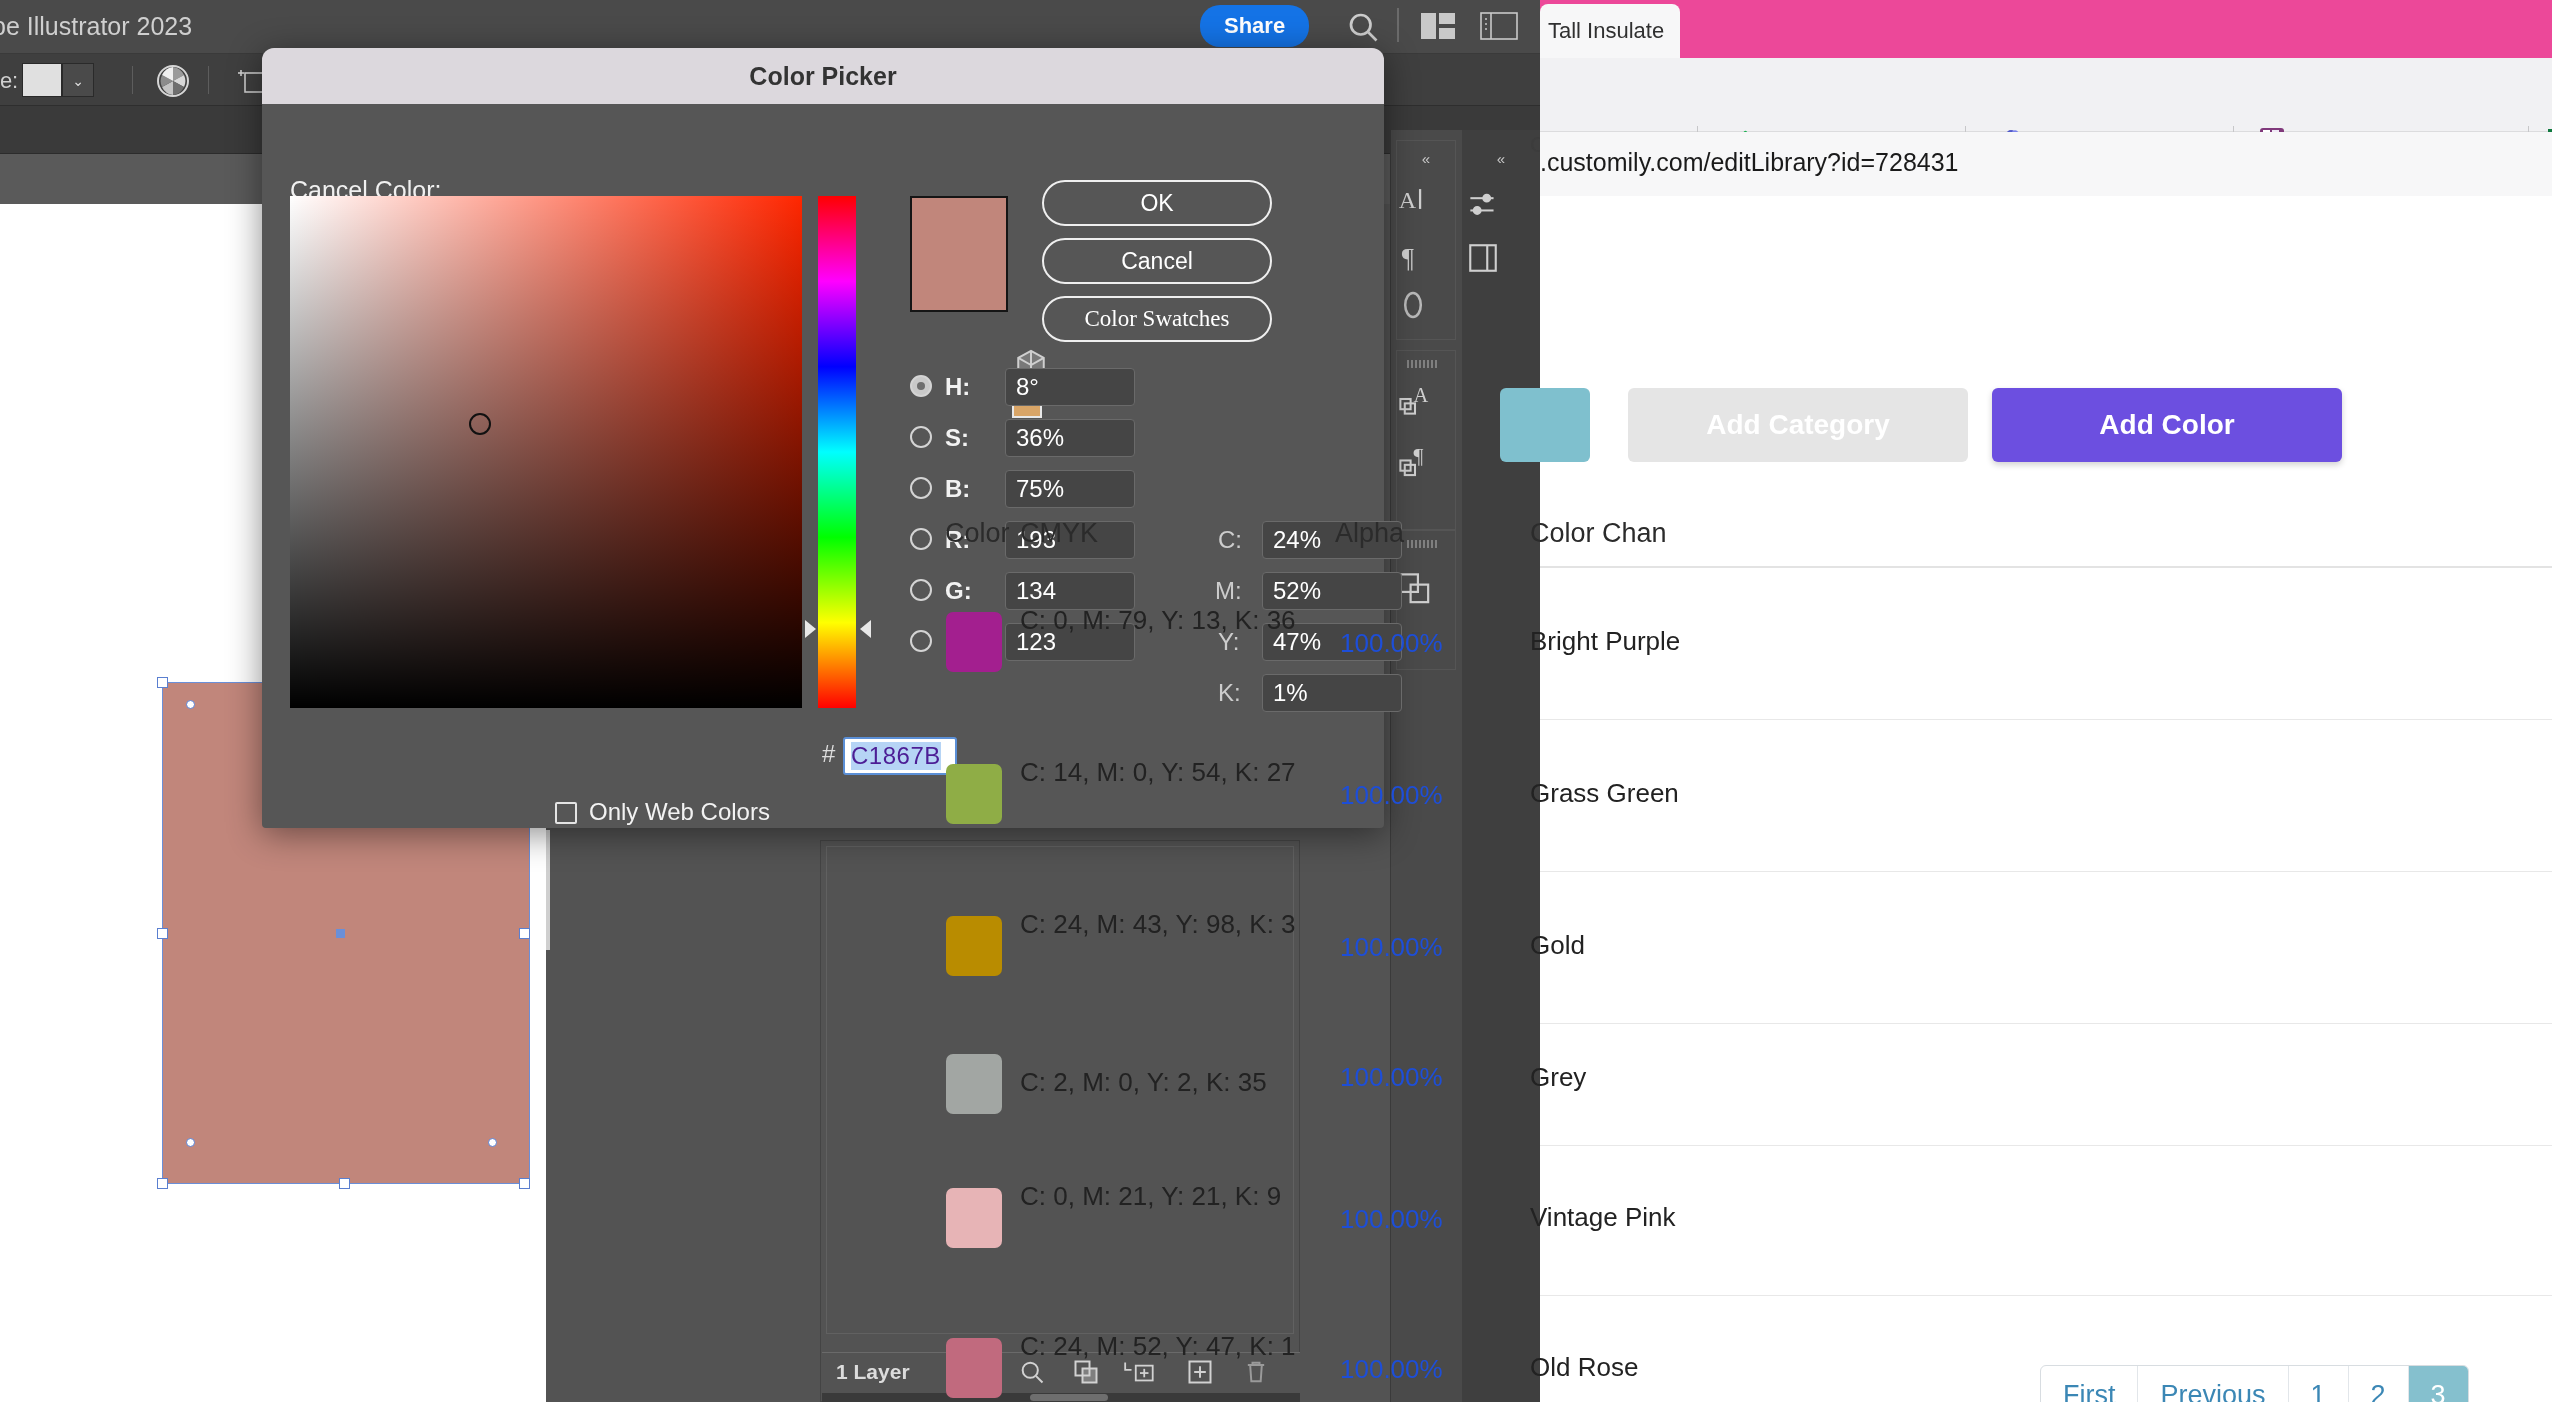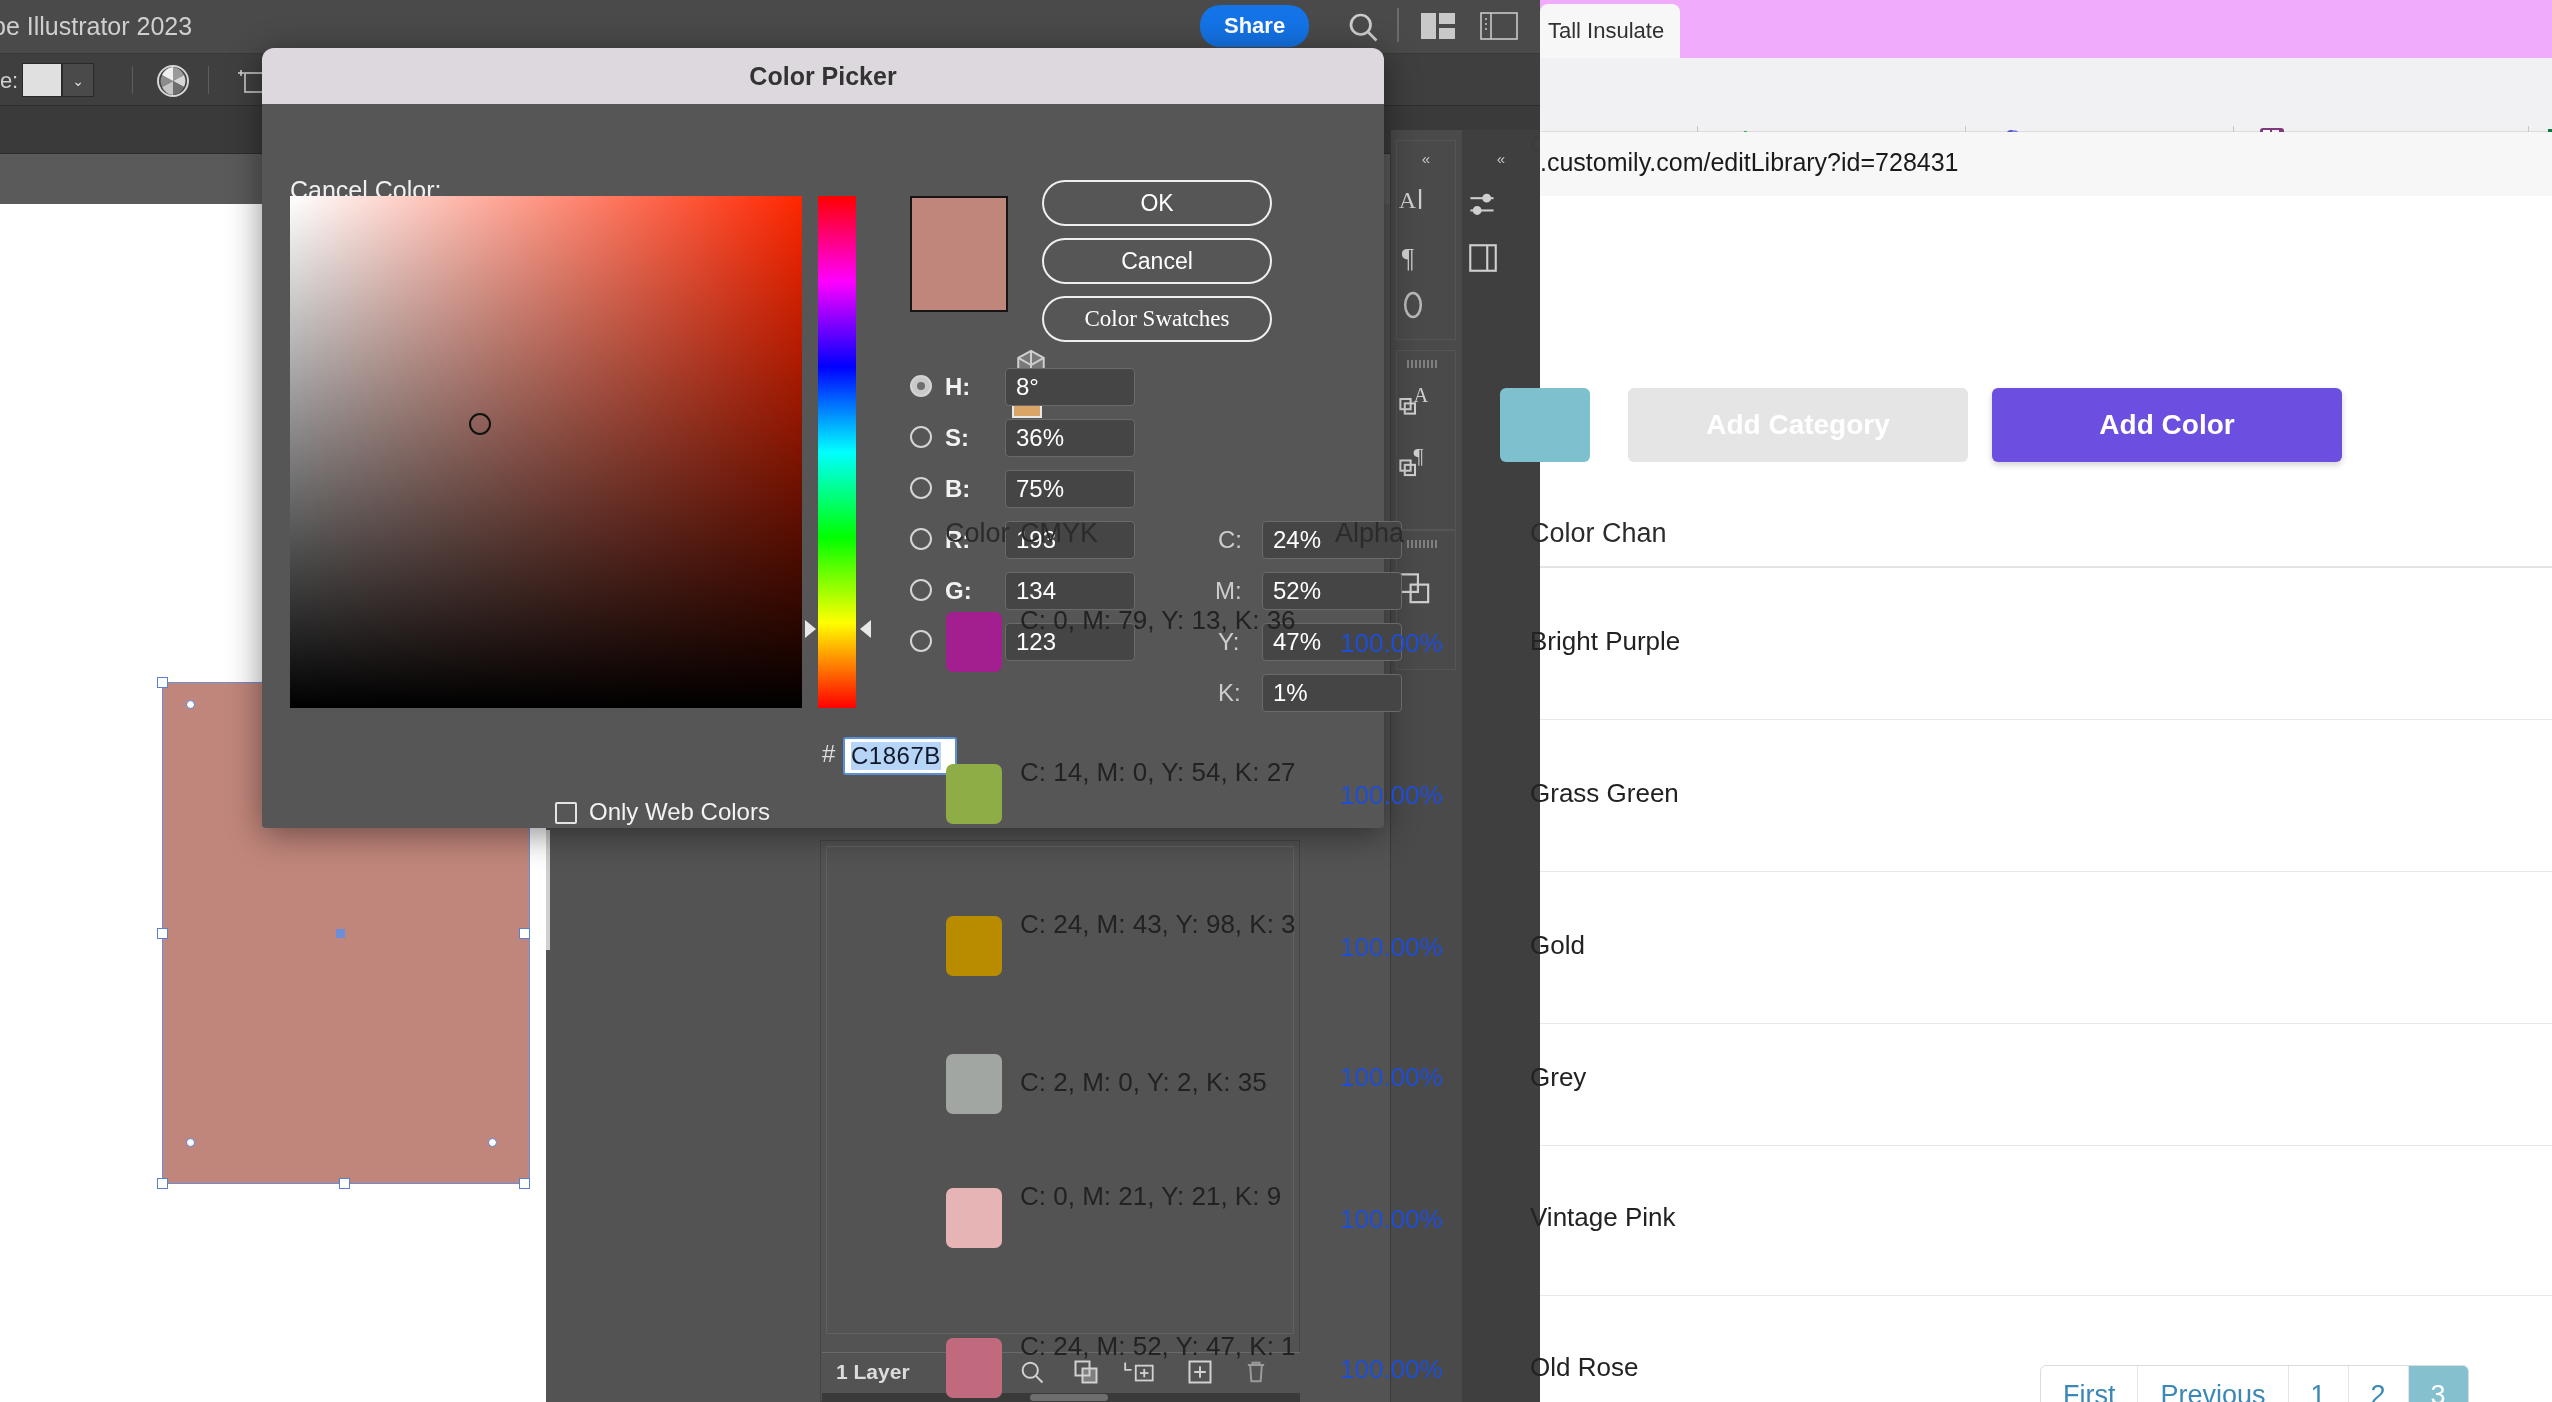--- a/index.html
+++ b/index.html
@@ -193,37 +193,37 @@
     border: 1px solid #6a6a6a; border-radius: 4px;
     color: #ffffff; font-size: 24px;
     display: flex; align-items: center; padding-left: 10px;
   }
   .hex-in {
     position: absolute; left: 581px; top: 689px; width: 114px; height: 38px;
     background: #ffffff; border: 2px solid #5b8fd6; border-radius: 3px;
     display: flex; align-items: center; padding-left: 6px;
   }
   .hex-val {
-    background: #b6d4f5; color: #0f172a; font-size: 24px; letter-spacing: .5px;
+    background: #b6d4f5; color: #4c1d95; font-size: 24px; letter-spacing: .5px;
   }
   .hash { position: absolute; left: 560px; top: 692px; font-size: 24px; color: #dddddd; }
   .webchk {
     position: absolute; left: 293px; top: 754px; width: 22px; height: 22px;
     border: 2px solid #e4e4e4; background: transparent; border-radius: 2px;
   }
   .webchk-lab { position: absolute; left: 327px; top: 750px; font-size: 24px; color: #f2f2f2; }
 
   
   .br-root {
     position: absolute; left: 1540px; top: 0; width: 1012px; height: 1402px;
     background: #ffffff;
   }
   .br-tabstrip {
     position: absolute; left: 0; top: 0; width: 1012px; height: 58px;
-    background: #f0abfc;
+    background: #ec4899;
   }
   .br-tab-active {
     position: absolute; left: 0; top: 4px; width: 140px; height: 54px;
     background: #f7f7f8; border-radius: 8px 8px 0 0;
   }
   .br-tab-title {
     position: absolute; left: 8px; top: 18px; font-size: 22px; color: #303030;
     white-space: nowrap;
   }
 

